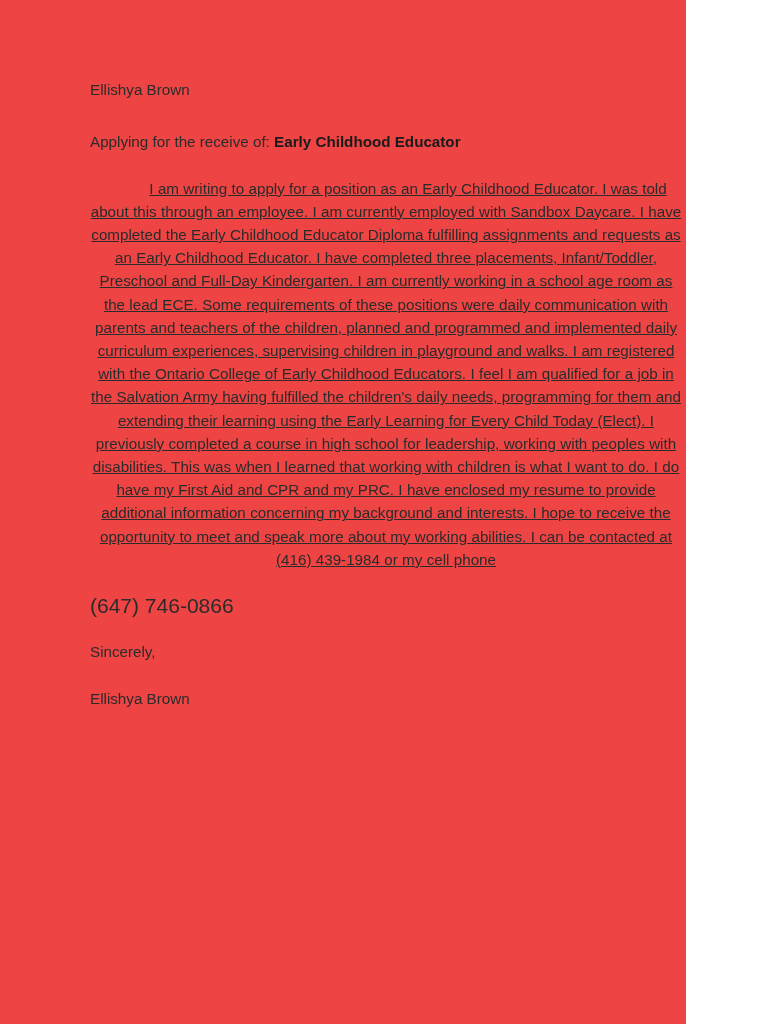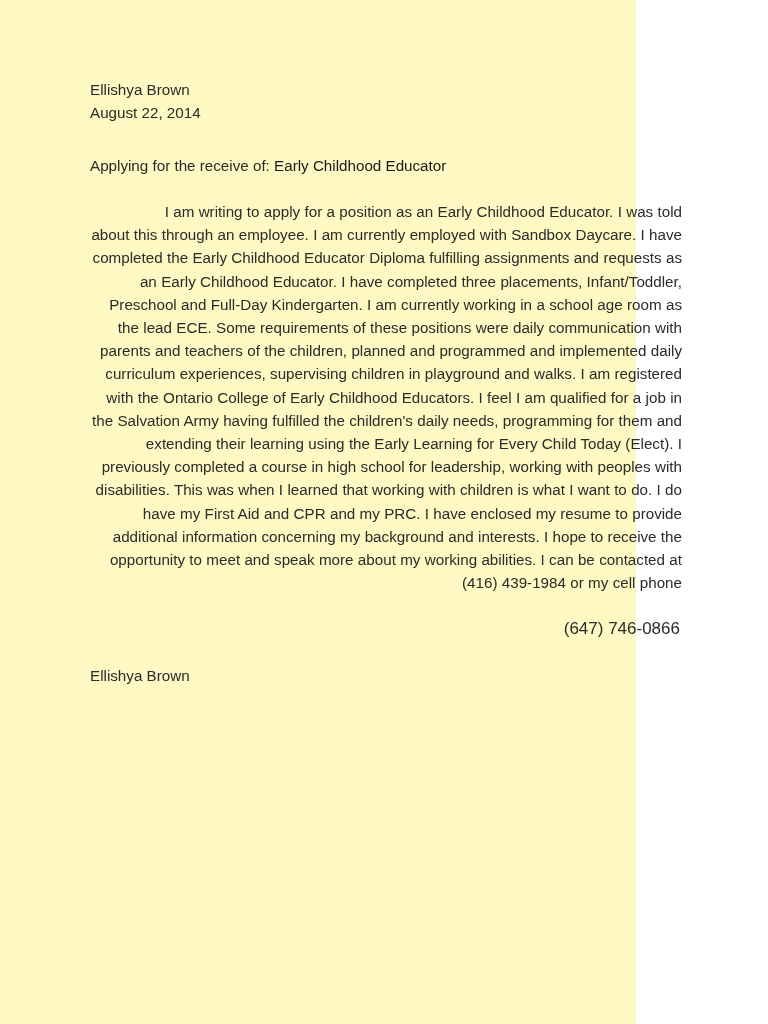--- a/index.html
+++ b/index.html
@@ -10,23 +10,23 @@
   }
   body {
     width: 768px;
     height: 1024px;
     font-family: "Liberation Sans", sans-serif;
     color: #2b2b2b;
     overflow: hidden;
   }
   .page {
     position: relative;
-    width: 636px;
+    width: 686px;
     height: 1024px;
-    background: #fef9c3;
+    background: #ef4444;
     box-sizing: border-box;
   }
   .letter {
     position: absolute;
     left: 90px;
     top: 78px;
     width: 590px;
   }
   .sender-block {
     font-size: 15.2px;
@@ -39,45 +39,45 @@
   .subject-line {
     margin-top: 29px;
     font-size: 15.2px;
     line-height: 23.3px;
     color: #2b2b2b;
   }
   .subject-label {
     font-weight: 400;
   }
   .subject-value {
-    font-weight: normal;
+    font-weight: bold;
     color: #1a1a1a;
   }
   .salutation {
     margin-top: 23px;
     font-size: 15.2px;
     line-height: 23.3px;
     color: #2b2b2b;
   }
   .body-paragraph {
     margin-top: 23px;
     width: 592px;
     font-size: 15.2px;
     line-height: 23.2px;
     color: #2b2b2b;
     text-indent: 44px;
-    text-align: right;
+    text-align: center;
     word-spacing: 0.1px;
+    text-decoration: underline;
   }
   .cell-phone {
     margin-top: 23px;
-    font-size: 17px;
+    font-size: 21px;
     line-height: 23.3px;
     color: #2b2b2b;
-    text-align: right;
   }
   .closing {
     margin-top: 23px;
     font-size: 15.2px;
     line-height: 23.3px;
     color: #2b2b2b;
   }
   .signature-name {
     margin-top: 23px;
     font-size: 15.2px;
@@ -86,29 +86,29 @@
   }
 </style>
 </head>
 <body>
 
 <div class="page">
   <div class="letter">
 
     <div class="sender-block">
       <div class="sender-line">Ellishya Brown</div>
-      <div class="sender-line">August 22, 2014</div>
     </div>
 
     <div class="subject-line">
       <span class="subject-label">Applying for the receive of:</span><span> </span><span class="subject-value">Early Childhood Educator</span>
     </div>
 
 
     <div class="body-paragraph">I am writing to apply for a position as an Early Childhood Educator.  I was told about this through an employee.  I am currently employed with Sandbox Daycare.  I have completed the Early Childhood Educator Diploma fulfilling assignments and requests as an Early Childhood Educator.  I have completed three placements, Infant/Toddler, Preschool and Full-Day Kindergarten.  I am currently working in a school age room as the lead ECE. Some requirements of these positions were daily communication with parents and teachers of the children, planned and programmed and implemented daily curriculum experiences, supervising children in playground and walks.  I am registered with the Ontario College of Early Childhood Educators.  I feel I am qualified for a job in the Salvation Army having fulfilled the children's daily needs, programming for them and extending their learning using the Early Learning for Every Child Today (Elect). I previously completed a course in high school for leadership, working with peoples with disabilities.  This was when I learned that working with children is what I want to do.  I do have my First Aid and CPR and my PRC.  I have enclosed my resume to provide additional information concerning my background and interests. I hope to receive the opportunity to meet and speak more about my working abilities. I can be contacted at (416) 439-1984 or my cell phone</div>
 
     <div class="cell-phone">(647) 746-0866</div>
 
+    <div class="closing">Sincerely,</div>
 
     <div class="signature-name">Ellishya Brown</div>
 
   </div>
 </div>
 
 </body></html>

